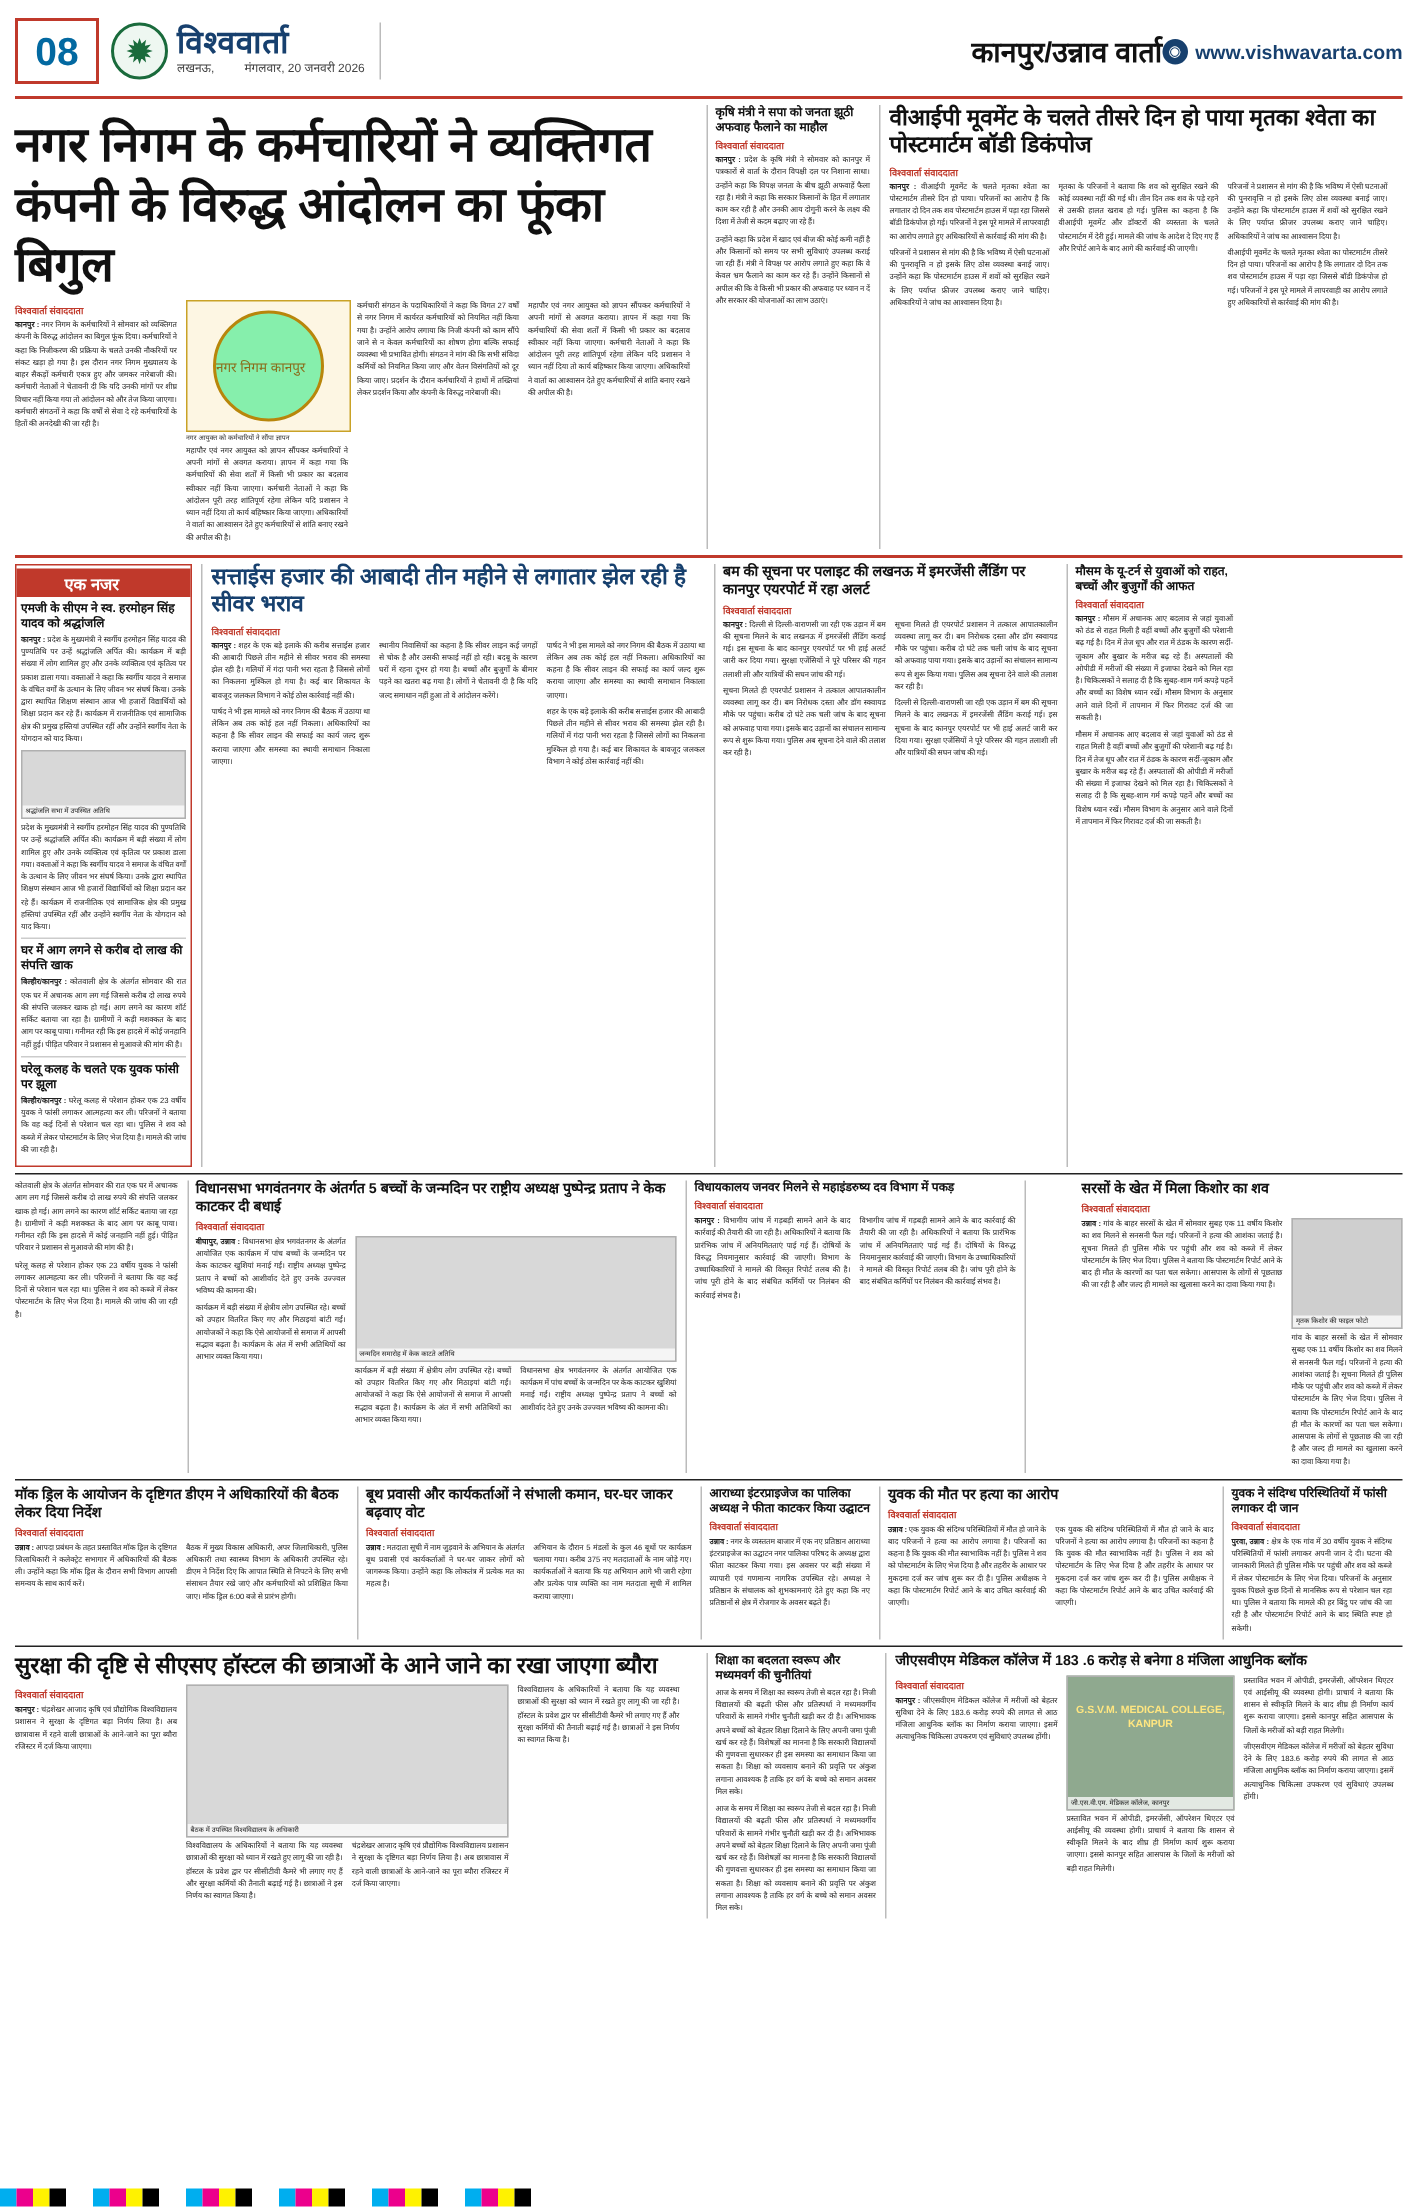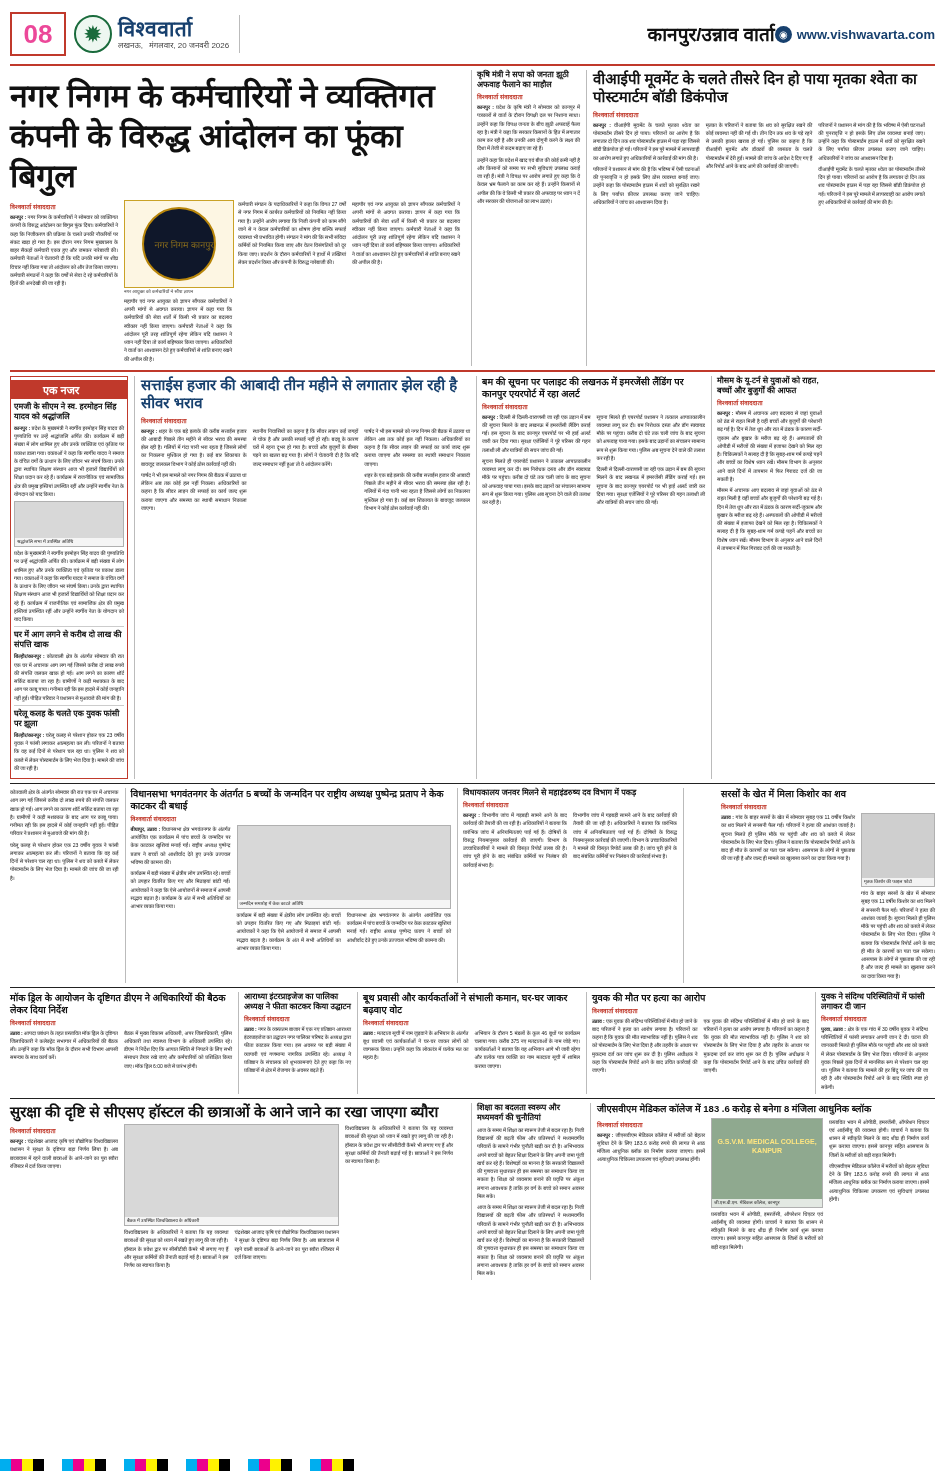--- a/index.html
+++ b/index.html
@@ -7,33 +7,33 @@
   body{
     width:945px;height:1473px;background:#ffffff;
     font-family:"Liberation Sans", sans-serif;
     color:#111;overflow:hidden;
   }
   .page{position:relative;width:945px;height:1473px;box-sizing:border-box;padding:8px 10px 0 10px;}
 
   
   .masthead{display:flex;align-items:center;border-bottom:2px solid #c0392b;padding-bottom:4px;height:52px;}
   .pageno{
-    border:2px solid #c0392b;color:#ec4899;font-weight:bold;font-size:26px;
+    border:2px solid #c0392b;color:#0369a1;font-weight:bold;font-size:26px;
     width:52px;height:40px;display:flex;align-items:center;justify-content:center;
     margin-right:8px;
   }
   .logo-block{display:flex;align-items:center;border-right:1px solid #bbb;padding-right:10px;}
   .logo-mark{
     width:34px;height:34px;border-radius:50%;border:2px solid #1a6b3c;
     display:flex;align-items:center;justify-content:center;color:#1a6b3c;
     font-size:20px;font-weight:bold;margin-right:6px;background:#eef7f1;
   }
   .logo-text{line-height:1;}
   .logo-title{font-size:21px;font-weight:bold;color:#17406e;letter-spacing:.5px;}
-  .logo-sub{font-size:8px;color:#444;margin-top:3px;display:flex;gap:6px;}
+  .logo-sub{font-size:8px;color:#444;margin-top:3px;display:flex;gap:20px;}
   .masthead-center{flex:1;text-align:right;font-size:19px;font-weight:bold;color:#111;}
   .masthead-right{display:flex;align-items:center;gap:5px;}
   .web-badge{
     width:17px;height:17px;border-radius:50%;background:#17406e;color:#fff;
     font-size:10px;display:flex;align-items:center;justify-content:center;
   }
   .web-url{font-size:13px;color:#17406e;font-weight:bold;}
   .byline{font-size:6.2px;font-weight:bold;color:#c0392b;margin:2px 0 2px 0;}
   .body-col{
     font-size:5.1px;line-height:1.62;text-align:justify;color:#222;
@@ -77,22 +77,22 @@
   .cmyk i{display:block;width:11px;height:12px;}
   .hr-red{border-top:2px solid #c0392b;margin:4px 0;}
   .hr-black{border-top:1px solid #222;margin:4px 0;}
   .vline{border-left:1px solid #bbb;}
   .small-cap{font-size:4.6px;color:#333;line-height:1.3;margin-top:1px;}
   .emblem{
     width:100%;height:86px;border:1px solid #c9a227;background:#fdf6e3;
     display:flex;align-items:center;justify-content:center;
   }
   .emblem-inner{
-    width:70px;height:70px;border-radius:50%;border:2px solid #b8860b;background:#0f172a;
-    display:flex;align-items:center;justify-content:flex-end;color:#8a6d1b;font-size:9px;text-align:center;
+    width:70px;height:70px;border-radius:50%;border:2px solid #b8860b;background:#86efac;
+    display:flex;align-items:center;justify-content:flex-start;color:#8a6d1b;font-size:9px;text-align:center;
   }
 </style>
 </head>
 <body>
 
 <div class="page">
 
   <div class="masthead">
     <div class="pageno">08</div>
     <div class="logo-block">
@@ -361,43 +361,43 @@
         <div class="col body-col">
           <p><b>उन्नाव :</b>
             <span>आपदा प्रबंधन के तहत प्रस्तावित मॉक ड्रिल के दृष्टिगत जिलाधिकारी ने कलेक्ट्रेट सभागार में अधिकारियों की बैठक ली। उन्होंने कहा कि मॉक ड्रिल के दौरान सभी विभाग आपसी समन्वय के साथ कार्य करें।</span></p>
         </div>
         <div class="col body-col">
           <p>बैठक में मुख्य विकास अधिकारी, अपर जिलाधिकारी, पुलिस अधिकारी तथा स्वास्थ्य विभाग के अधिकारी उपस्थित रहे। डीएम ने निर्देश दिए कि आपात स्थिति से निपटने के लिए सभी संसाधन तैयार रखे जाएं और कर्मचारियों को प्रशिक्षित किया जाए। मॉक ड्रिल 6:00 बजे से प्रारंभ होगी।</p>
         </div>
       </div>
     </div>
 
+    <div style="width:222px;" class="vline">
+      <div style="padding-left:5px;">
+        <div class="sub-head">बूथ प्रवासी और कार्यकर्ताओं ने संभाली कमान, घर-घर जाकर बढ़वाए वोट</div>
+        <div class="byline">विश्ववार्ता संवाददाता</div>
+        <div class="cols">
+          <div class="col body-col">
+            <p><b>उन्नाव :</b>
+              <span>मतदाता सूची में नाम जुड़वाने के अभियान के अंतर्गत बूथ प्रवासी एवं कार्यकर्ताओं ने घर-घर जाकर लोगों को जागरूक किया। उन्होंने कहा कि लोकतंत्र में प्रत्येक मत का महत्व है।</span></p>
+          </div>
+          <div class="col body-col">
+            <p>अभियान के दौरान 5 मंडलों के कुल 46 बूथों पर कार्यक्रम चलाया गया। करीब 375 नए मतदाताओं के नाम जोड़े गए। कार्यकर्ताओं ने बताया कि यह अभियान आगे भी जारी रहेगा और प्रत्येक पात्र व्यक्ति का नाम मतदाता सूची में शामिल कराया जाएगा।</p>
+          </div>
+        </div>
+      </div>
+    </div>
+
     <div style="width:112px;" class="vline">
       <div style="padding-left:5px;">
         <div class="mini-head">आराध्या इंटरप्राइजेज का पालिका अध्यक्ष ने फीता काटकर किया उद्घाटन</div>
         <div class="byline">विश्ववार्ता संवाददाता</div>
         <div class="body-col">
           <p><b>उन्नाव :</b>
             <span>नगर के व्यस्ततम बाजार में एक नए प्रतिष्ठान आराध्या इंटरप्राइजेज का उद्घाटन नगर पालिका परिषद के अध्यक्ष द्वारा फीता काटकर किया गया। इस अवसर पर बड़ी संख्या में व्यापारी एवं गणमान्य नागरिक उपस्थित रहे। अध्यक्ष ने प्रतिष्ठान के संचालक को शुभकामनाएं देते हुए कहा कि नए प्रतिष्ठानों से क्षेत्र में रोजगार के अवसर बढ़ते हैं।</span></p>
-        </div>
-      </div>
-    </div>
-
-    <div style="width:222px;" class="vline">
-      <div style="padding-left:5px;">
-        <div class="sub-head">बूथ प्रवासी और कार्यकर्ताओं ने संभाली कमान, घर-घर जाकर बढ़वाए वोट</div>
-        <div class="byline">विश्ववार्ता संवाददाता</div>
-        <div class="cols">
-          <div class="col body-col">
-            <p><b>उन्नाव :</b>
-              <span>मतदाता सूची में नाम जुड़वाने के अभियान के अंतर्गत बूथ प्रवासी एवं कार्यकर्ताओं ने घर-घर जाकर लोगों को जागरूक किया। उन्होंने कहा कि लोकतंत्र में प्रत्येक मत का महत्व है।</span></p>
-          </div>
-          <div class="col body-col">
-            <p>अभियान के दौरान 5 मंडलों के कुल 46 बूथों पर कार्यक्रम चलाया गया। करीब 375 नए मतदाताओं के नाम जोड़े गए। कार्यकर्ताओं ने बताया कि यह अभियान आगे भी जारी रहेगा और प्रत्येक पात्र व्यक्ति का नाम मतदाता सूची में शामिल कराया जाएगा।</p>
-          </div>
         </div>
       </div>
     </div>
 
     <div style="width:222px;" class="vline">
       <div style="padding-left:5px;">
         <div class="sub-head">युवक की मौत पर हत्या का आरोप</div>
         <div class="byline">विश्ववार्ता संवाददाता</div>
         <div class="cols">
           <div class="col body-col">

